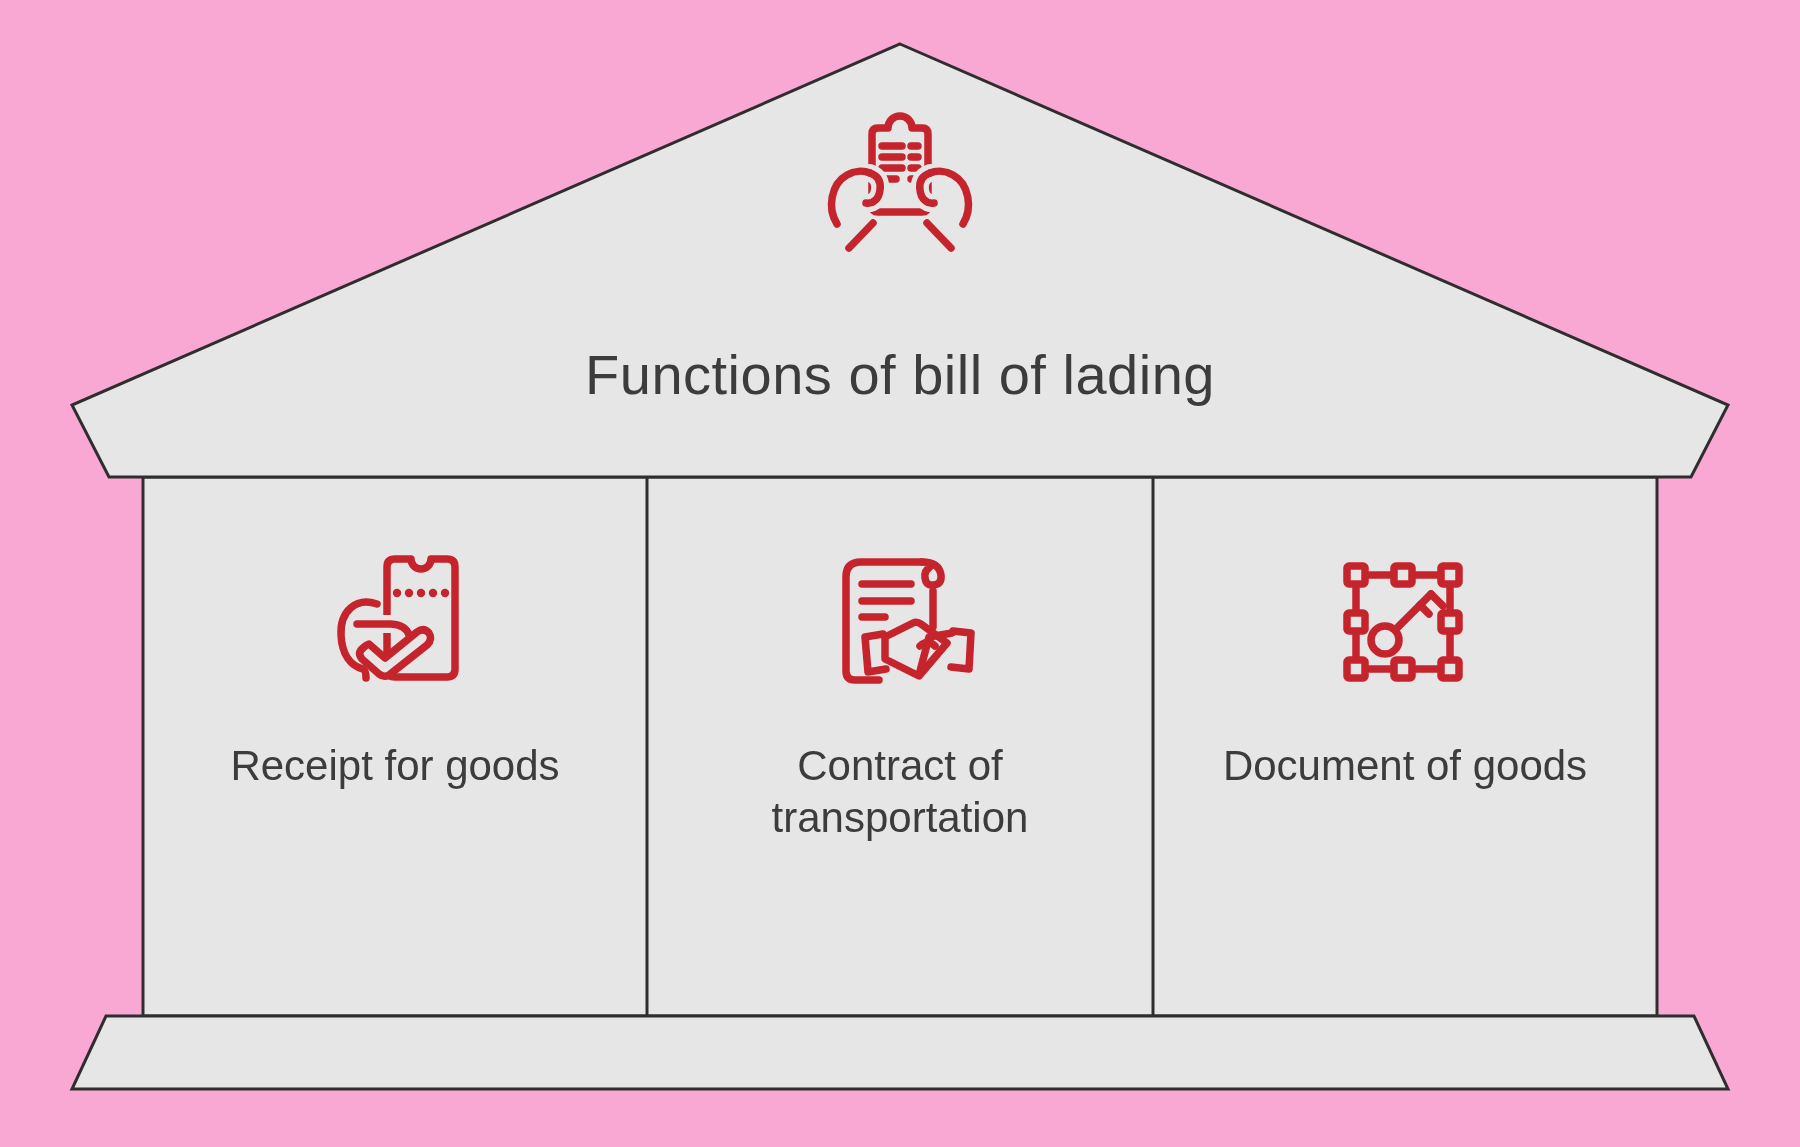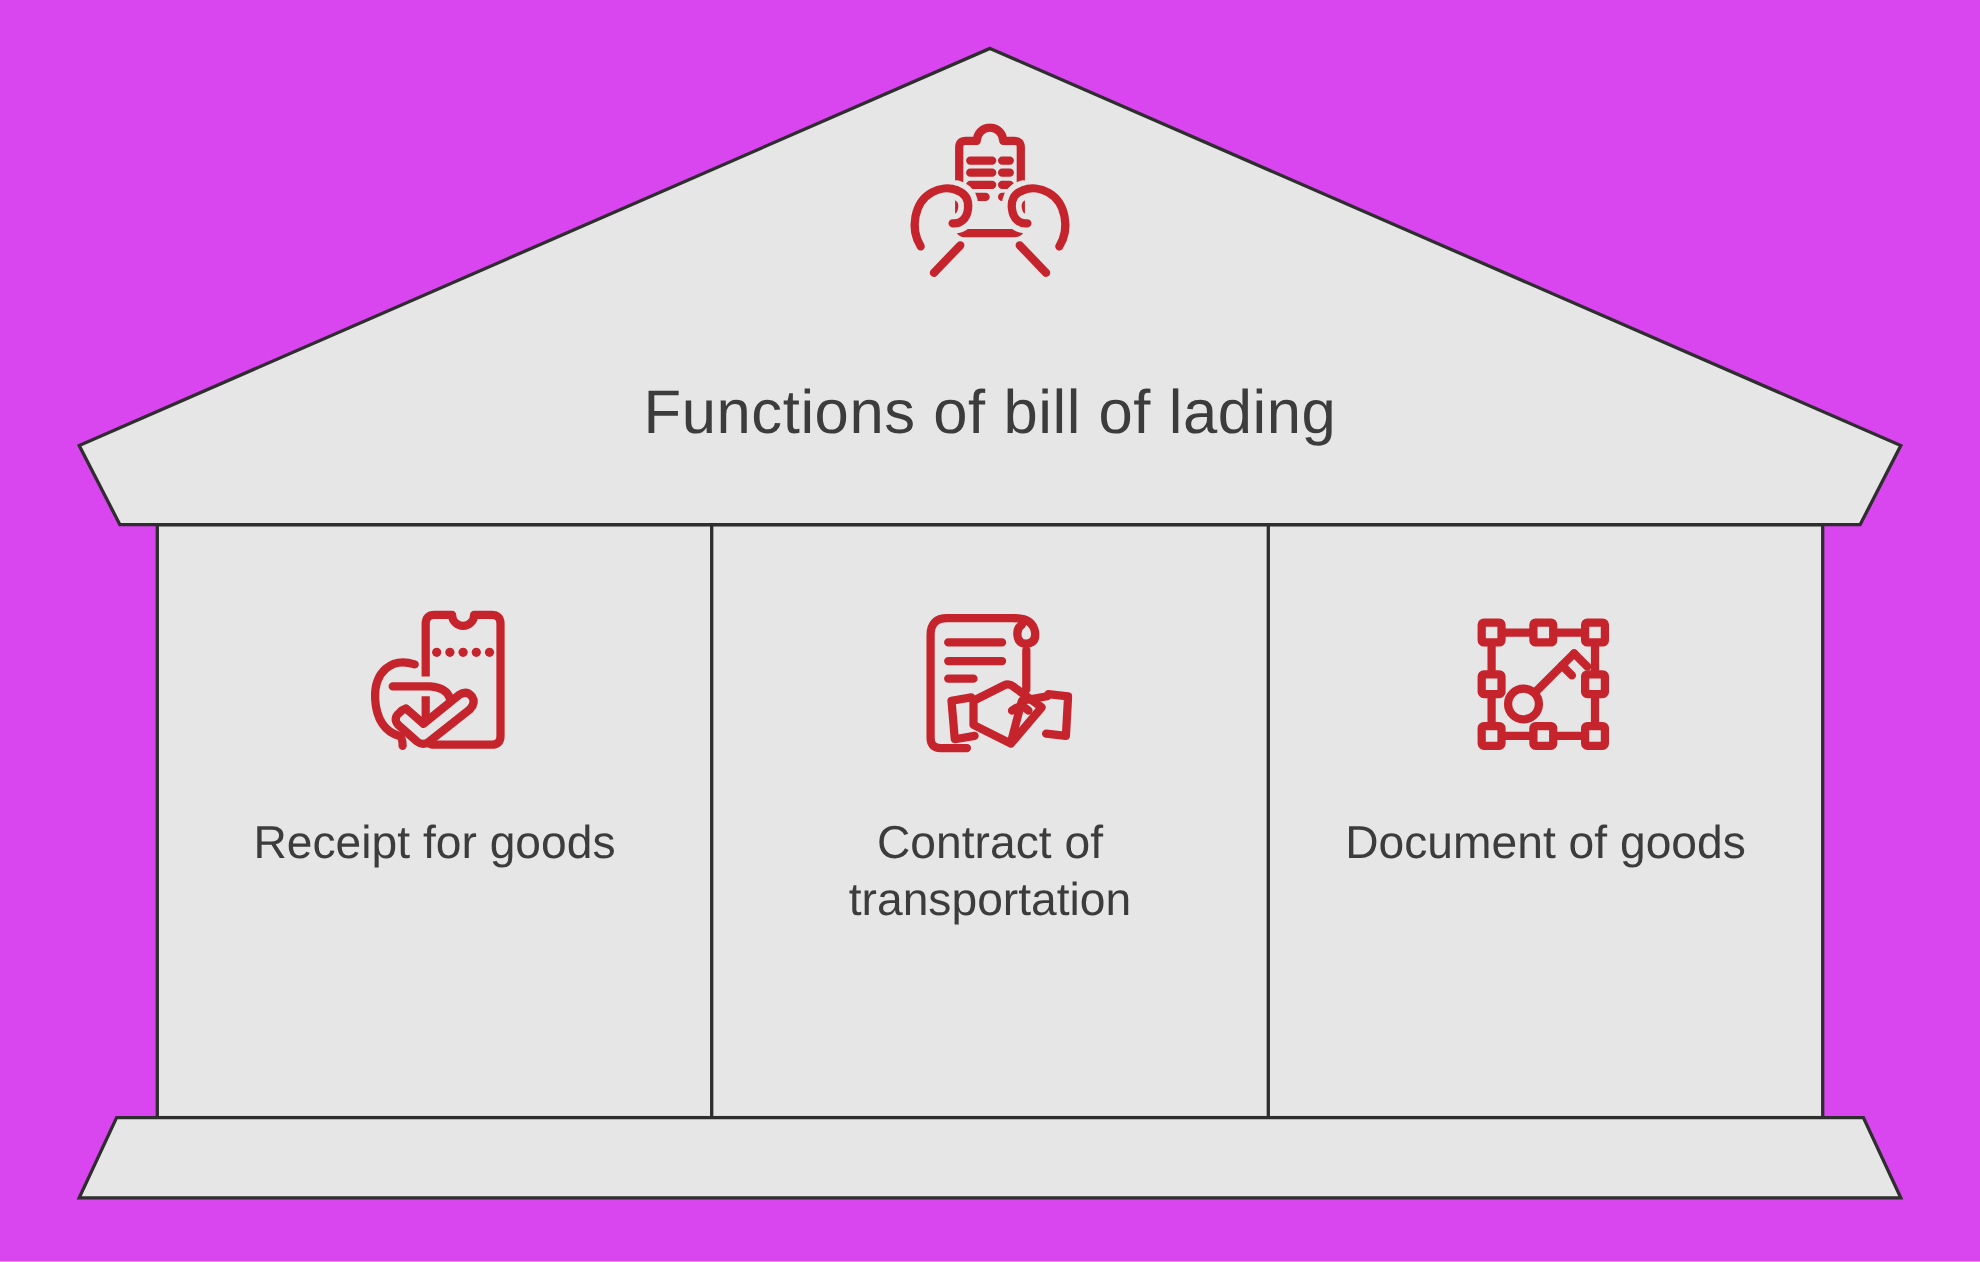--- a/index.html
+++ b/index.html
@@ -1,17 +1,17 @@
 <!DOCTYPE html>
 <html><head>
 <meta charset="utf-8">
 <style>
   html,body{margin:0;padding:0;background:#ffffff;}
   .canvas{
-    position:relative;width:1800px;height:1147px;background:#d946ef;
+    position:relative;width:1800px;height:1147px;background:#f9a8d4;
     font-family:"Liberation Sans", sans-serif;overflow:hidden;
   }
   .bg-svg{position:absolute;left:0;top:0;}
   .title{
     position:absolute;left:0;top:341px;width:1800px;height:68px;
     text-align:center;font-size:56px;line-height:68px;color:#3c3c3c;
     letter-spacing:0.5px;
   }
   .pillar-label{
     position:absolute;top:740px;width:460px;text-align:center;

